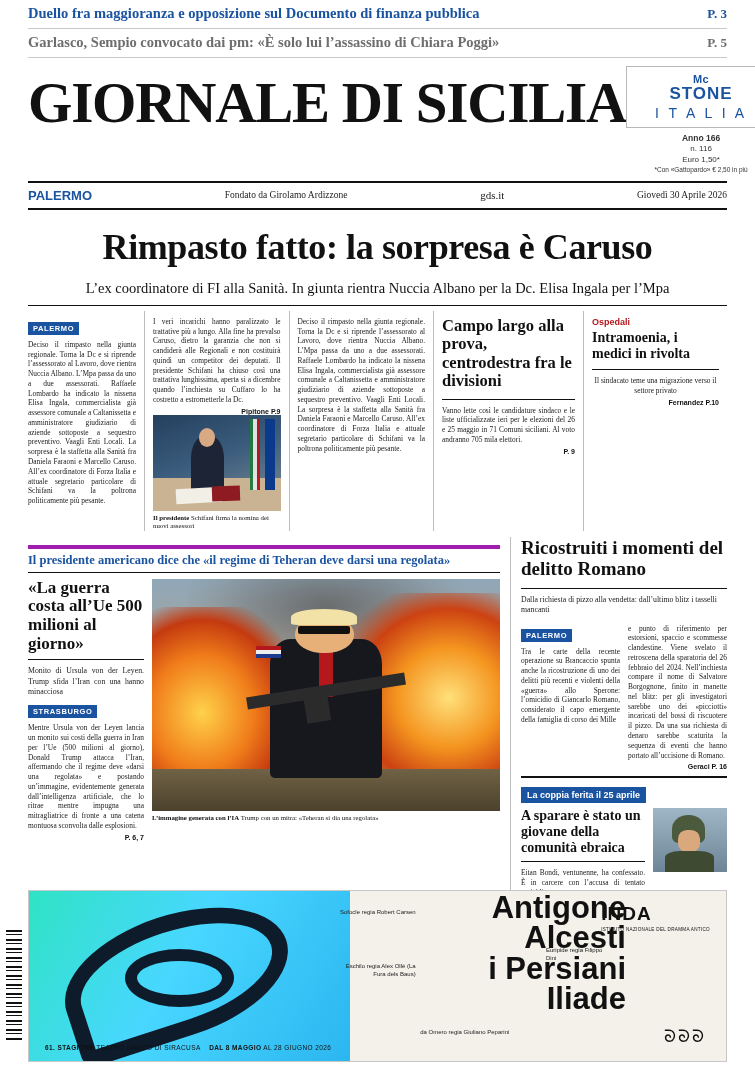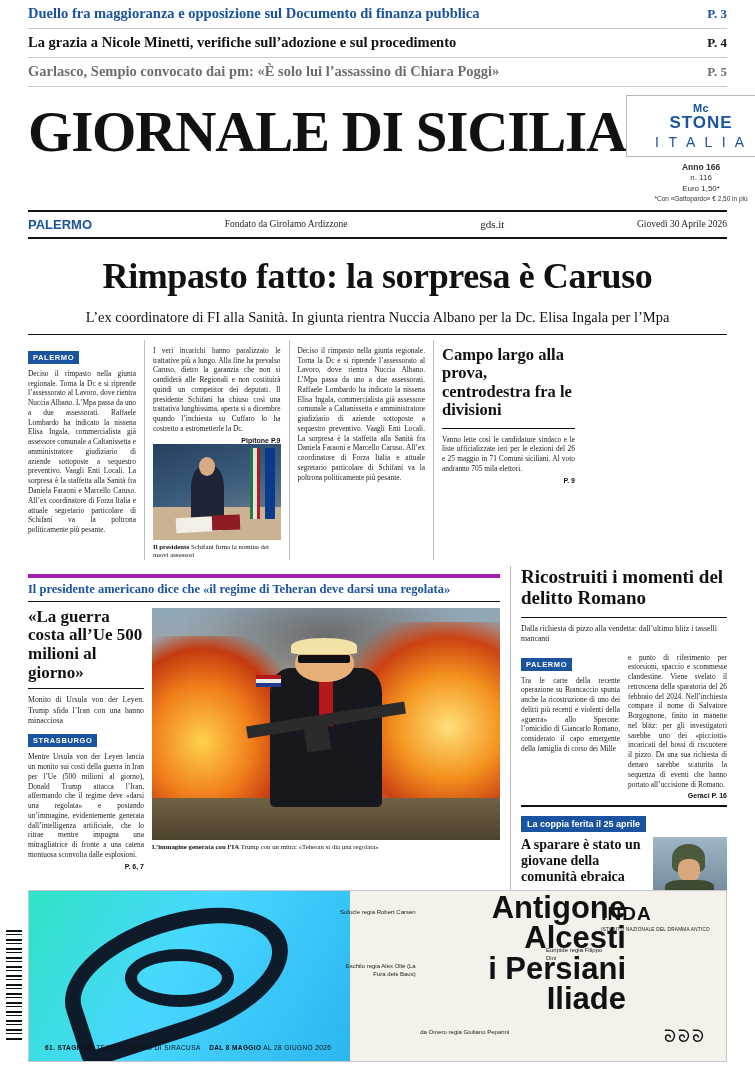--- a/index.html
+++ b/index.html
@@ -233,24 +233,20 @@
 <body>
 
 <div class="page">
 
   <div class="teasers">
     <div class="teaser">
       <span class="teaser-text blue">Duello fra maggioranza e opposizione sul Documento di finanza pubblica</span>
       <span class="teaser-page blue">P. 3</span>
     </div>
     <div class="teaser">
-      <span class="teaser-text black">La grazia a Nicole Minetti, verifiche sull’adozione e sul procedimento</span>
-      <span class="teaser-page black">P. 4</span>
-    </div>
-    <div class="teaser">
       <span class="teaser-text gray">Garlasco, Sempio convocato dai pm: «È solo lui l’assassino di Chiara Poggi»</span>
       <span class="teaser-page gray">P. 5</span>
     </div>
   </div>
 
   <div class="masthead">
     <div class="logo">GIORNALE DI SICILIA</div>
     <div class="mast-right">
       <div class="adbox">
         <div class="mc">Mc</div>
@@ -306,20 +302,27 @@
       <div class="body-text">Deciso il rimpasto nella giunta regionale. Torna la Dc e si riprende l’assessorato al Lavoro, dove rientra Nuccia Albano. L’Mpa passa da uno a due assessorati. Raffaele Lombardo ha indicato la nissena Elisa Ingala, commercialista già assessore comunale a Caltanissetta e amministratore giudiziario di aziende sottoposte a sequestro preventivo. Vaagli Enti Locali. La sorpresa è la staffetta alla Sanità fra Daniela Faraoni e Marcello Caruso. All’ex coordinatore di Forza Italia e attuale segretario particolare di Schifani va la poltrona politicamente più pesante.</div>
     </div>
 
     <div class="col colsep">
       <div class="boxhead">Campo largo alla prova, centrodestra fra le divisioni</div>
       <div class="rule-thin" style="margin:8px 0 6px 0;"></div>
       <div class="body-text">Vanno lette così le candidature sindaco e le liste ufficializzate ieri per le elezioni del 26 e 25 maggio in 71 Comuni siciliani. Al voto andranno 705 mila elettori.</div>
       <div class="byline">P. 9</div>
     </div>
 
+    <div class="col colsep">
+      <div class="redkick">Ospedali</div>
+      <div class="boxhead small">Intramoenia, i medici in rivolta</div>
+      <div class="rule-thin" style="margin:8px 0 6px 0;"></div>
+      <div class="body-text" style="text-align:center;">Il sindacato teme una migrazione verso il settore privato</div>
+      <div class="byline">Fernandez  P.10</div>
+    </div>
   </div>
 
   <div style="display:grid; grid-template-columns:472px 1fr; gap:10px; margin-top:6px;">
 
     <div>
       <div class="band">Il presidente americano dice che «il regime di Teheran deve darsi una regolata»</div>
 
       <div style="display:grid; grid-template-columns:116px 1fr; gap:8px; margin-top:6px;">
         <div>
           <div class="trump-head">«La guerra costa all’Ue 500 milioni al giorno»</div>

